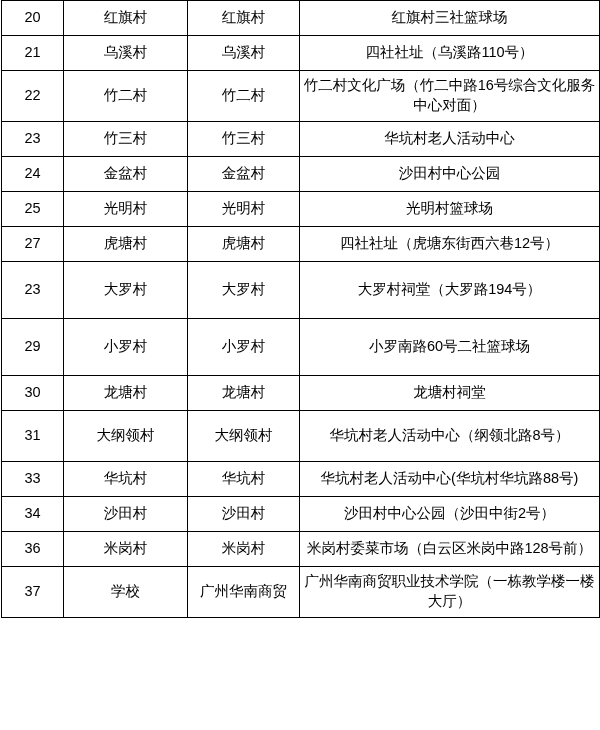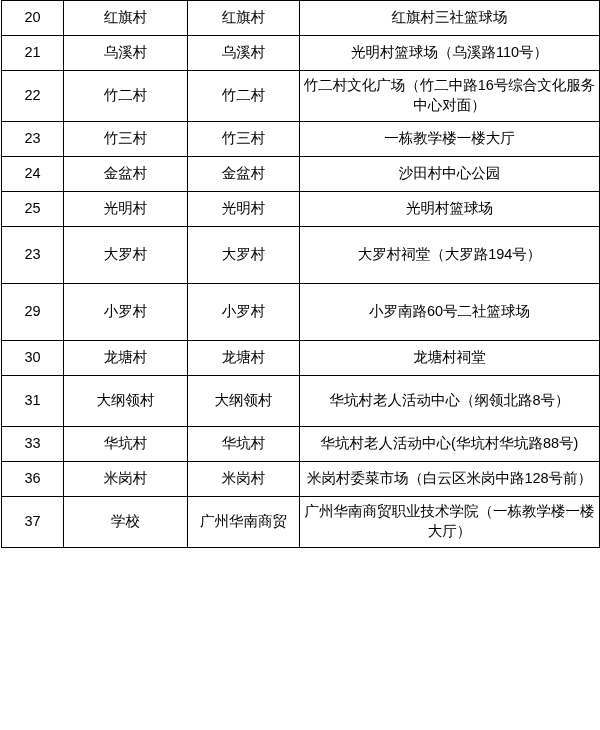--- a/index.html
+++ b/index.html
@@ -64,45 +64,51 @@
         <tr class="h1">
           <td class="idx">20</td>
           <td class="nm">红旗村</td>
           <td class="sb">红旗村</td>
           <td class="ad">红旗村三社篮球场</td>
         </tr>
         <tr class="h1">
           <td class="idx">21</td>
           <td class="nm">乌溪村</td>
           <td class="sb">乌溪村</td>
-          <td class="ad">光明村篮球场（乌溪路110号）</td>
+          <td class="ad">四社社址（乌溪路110号）</td>
         </tr>
         <tr class="h2">
           <td class="idx">22</td>
           <td class="nm">竹二村</td>
           <td class="sb">竹二村</td>
           <td class="ad">竹二村文化广场（竹二中路16号综合文化服务中心对面）</td>
         </tr>
         <tr class="h1">
           <td class="idx">23</td>
           <td class="nm">竹三村</td>
           <td class="sb">竹三村</td>
-          <td class="ad">一栋教学楼一楼大厅</td>
+          <td class="ad">华坑村老人活动中心</td>
         </tr>
         <tr class="h1">
           <td class="idx">24</td>
           <td class="nm">金盆村</td>
           <td class="sb">金盆村</td>
           <td class="ad">沙田村中心公园</td>
         </tr>
         <tr class="h1">
           <td class="idx">25</td>
           <td class="nm">光明村</td>
           <td class="sb">光明村</td>
           <td class="ad">光明村篮球场</td>
+        </tr>
+        <tr class="h1">
+          <td class="idx">27</td>
+          <td class="nm">虎塘村</td>
+          <td class="sb">虎塘村</td>
+          <td class="ad">四社社址（虎塘东街西六巷12号）</td>
         </tr>
         <tr class="h3">
           <td class="idx">23</td>
           <td class="nm">大罗村</td>
           <td class="sb">大罗村</td>
           <td class="ad">大罗村祠堂（大罗路194号）</td>
         </tr>
         <tr class="h3">
           <td class="idx">29</td>
           <td class="nm">小罗村</td>
@@ -121,20 +127,26 @@
           <td class="sb">大纲领村</td>
           <td class="ad">华坑村老人活动中心（纲领北路8号）</td>
         </tr>
         <tr class="h1">
           <td class="idx">33</td>
           <td class="nm">华坑村</td>
           <td class="sb">华坑村</td>
           <td class="ad">华坑村老人活动中心(华坑村华坑路88号)</td>
         </tr>
         <tr class="h1">
+          <td class="idx">34</td>
+          <td class="nm">沙田村</td>
+          <td class="sb">沙田村</td>
+          <td class="ad">沙田村中心公园（沙田中街2号）</td>
+        </tr>
+        <tr class="h1">
           <td class="idx">36</td>
           <td class="nm">米岗村</td>
           <td class="sb">米岗村</td>
           <td class="ad">米岗村委菜市场（白云区米岗中路128号前）</td>
         </tr>
         <tr class="h2">
           <td class="idx">37</td>
           <td class="nm">学校</td>
           <td class="sb">广州华南商贸</td>
           <td class="ad">广州华南商贸职业技术学院（一栋教学楼一楼大厅）</td>

